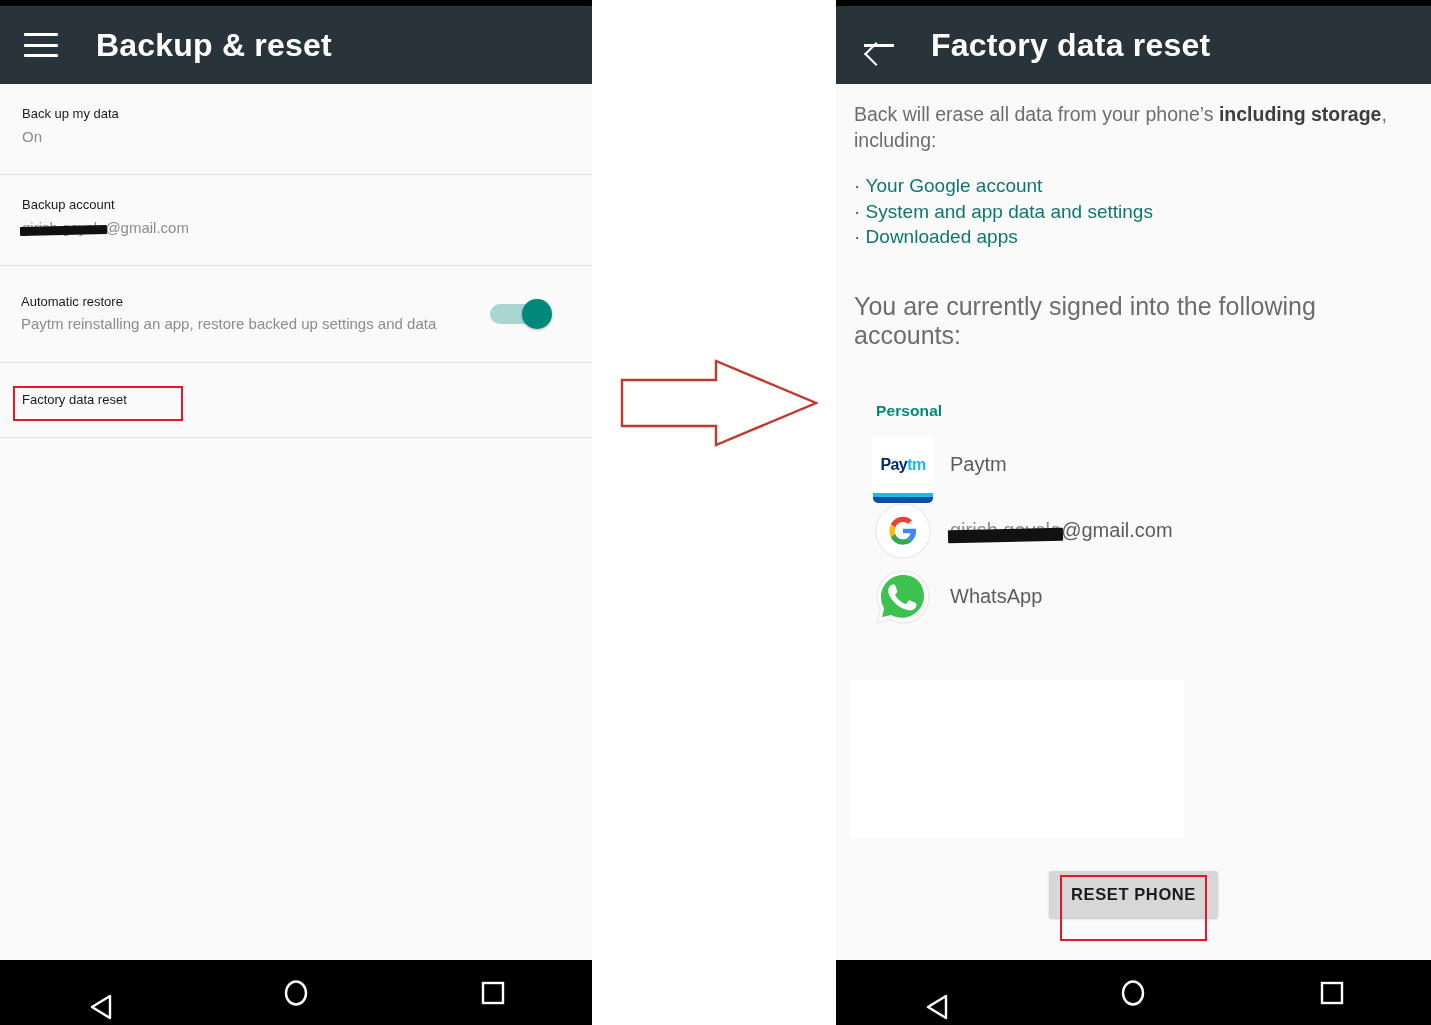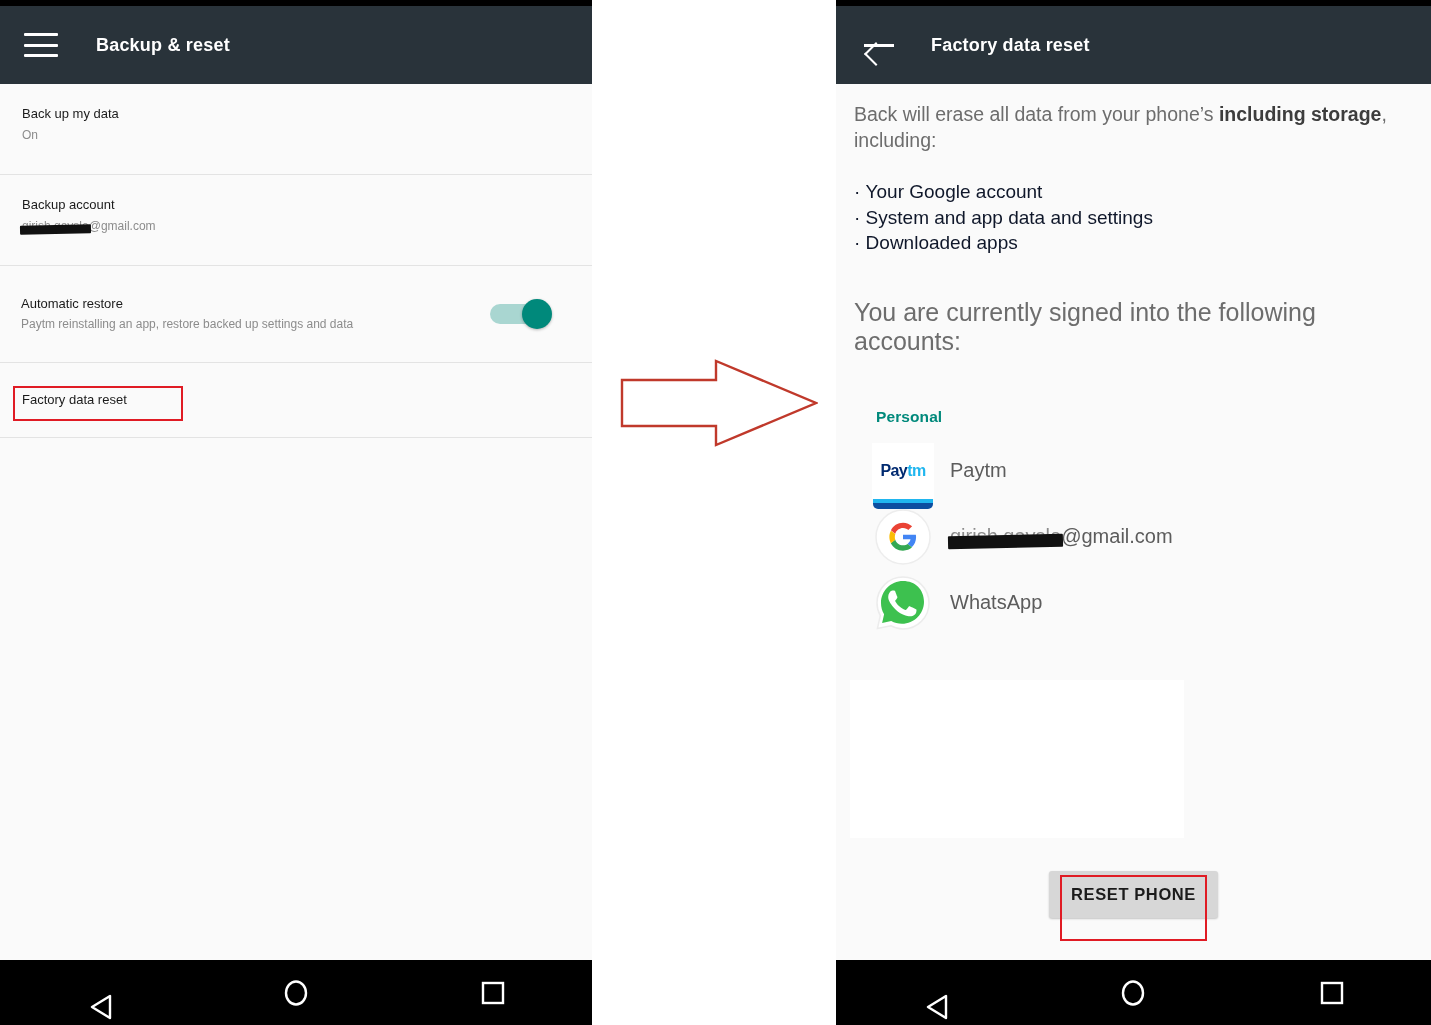--- a/index.html
+++ b/index.html
@@ -39,21 +39,21 @@
   .toolbar {
     position: absolute;
     top: 6px; left: 0; right: 0;
     height: 78px;
     background: #29333a;
     display: flex;
     align-items: center;
   }
   .toolbar-title {
     color: #ffffff;
-    font-size: 18px;
+    font-size: 32px;
     font-weight: bold;
     letter-spacing: 0.2px;
   }
   #phone-left .toolbar-title  { margin-left: 38px; }
   #phone-right .toolbar-title { margin-left: 35px; }
 
   .hamburger-icon {
     margin-left: 24px;
     width: 34px;
     height: 24px;
@@ -134,21 +134,21 @@
     display: flex;
     align-items: center;
   }
   .row-texts { flex: 1; }
   .row-title {
     font-size: 13px;
     color: #1b1b1b;
     line-height: 1.2;
   }
   .row-sub {
-    font-size: 12px;
+    font-size: 15px;
     color: #8c8c8c;
     margin-top: 6px;
     line-height: 1.25;
   }
   #row-backup-data    { height: 91px; padding-top: 22px; display: block; }
   #row-backup-account { height: 91px; padding-top: 22px; display: block; }
   #row-auto-restore   { height: 97px; padding-left: 21px; }
   #row-factory-reset  { height: 75px; }
 
   .redacted {
@@ -220,23 +220,23 @@
     padding: 0 18px;
   }
   .fdr-para {
     font-size: 19.5px;
     color: #6d6d6d;
     line-height: 1.32;
     padding-top: 18px;
   }
   .fdr-para b { color: #3d3d3d; font-weight: bold; }
   .fdr-bullets {
-    margin-top: 26px;
+    margin-top: 20px;
     font-size: 19px;
-    color: #0f172a;
+    color: #0f766e;
     line-height: 1.34;
   }
   .fdr-bullets div:before {
     content: "\00b7\00a0";
   }
   .fdr-signed {
     margin-top: 42px;
     font-size: 25px;
     color: #6d6d6d;
   }

